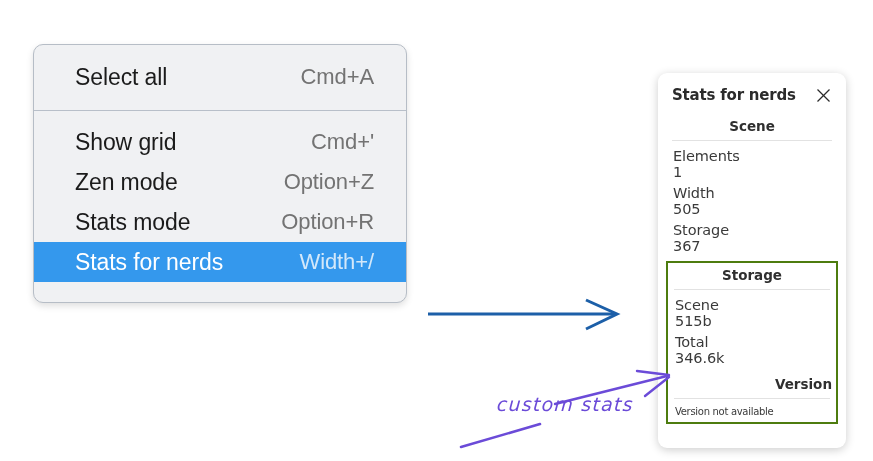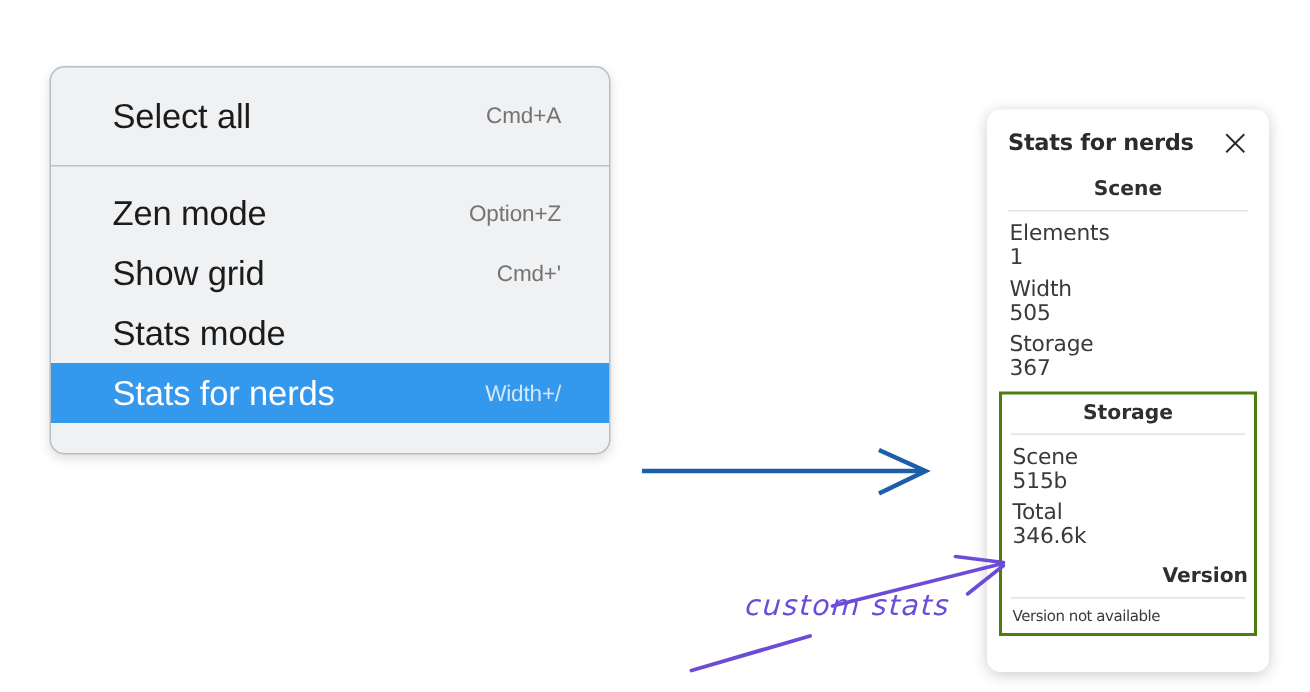--- a/index.html
+++ b/index.html
@@ -53,21 +53,21 @@
     box-sizing: border-box;
     cursor: default;
   }
   .menu-item .item-label {
     font-size: 23px;
     color: #1b1b1b;
     letter-spacing: -0.1px;
     white-space: nowrap;
   }
   .menu-item .item-shortcut {
-    font-size: 15px;
+    font-size: 22px;
     color: #737373;
     white-space: nowrap;
     letter-spacing: -0.1px;
   }
   .menu-item.selected {
     background: #3498ed;
   }
   .menu-item.selected .item-label { color: #ffffff; }
   .menu-item.selected .item-shortcut { color: #d3e8fa; }
   .menu-footer {
@@ -177,29 +177,30 @@
     <div class="menu-item">
       <span class="item-label">Select all</span>
       <span class="item-shortcut">Cmd+A</span>
     </div>
   </div>
 
   <div class="menu-separator"></div>
 
   <div class="menu-section section-bottom">
     <div class="menu-item">
+      <span class="item-label">Show grid</span>
+      <span class="item-shortcut">Cmd+'</span>
+    </div>
+    <div class="menu-item">
       <span class="item-label">Zen mode</span>
       <span class="item-shortcut">Option+Z</span>
     </div>
     <div class="menu-item">
-      <span class="item-label">Show grid</span>
-      <span class="item-shortcut">Cmd+'</span>
-    </div>
-    <div class="menu-item">
       <span class="item-label">Stats mode</span>
+      <span class="item-shortcut">Option+R</span>
     </div>
     <div class="menu-item selected">
       <span class="item-label">Stats for nerds</span>
       <span class="item-shortcut">Width+/</span>
     </div>
     <div class="menu-footer"></div>
   </div>
 
 </div>
 

